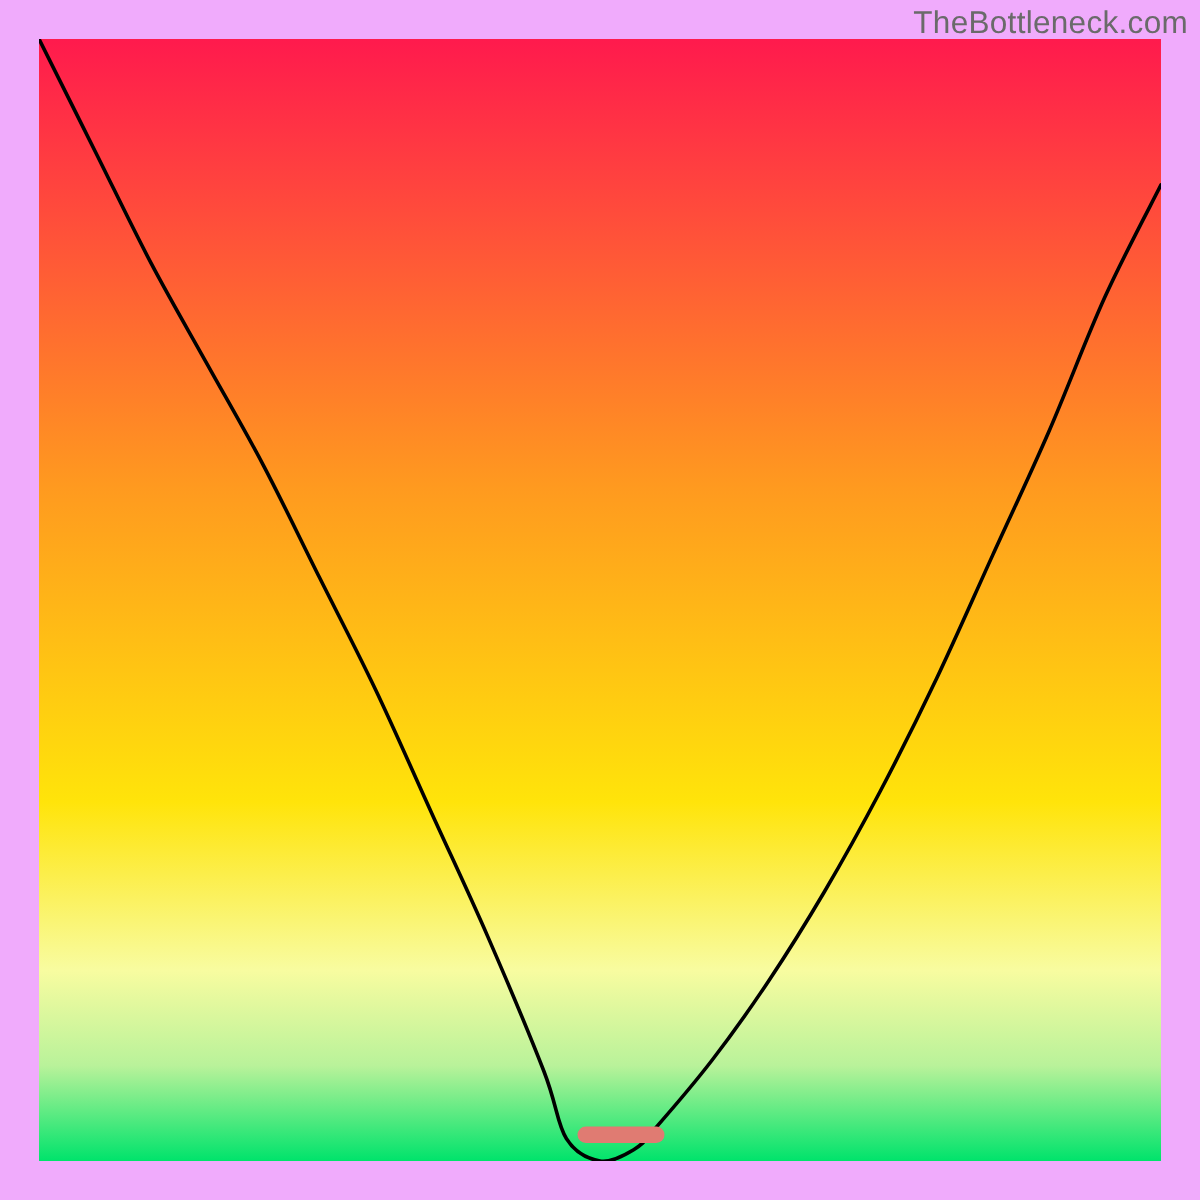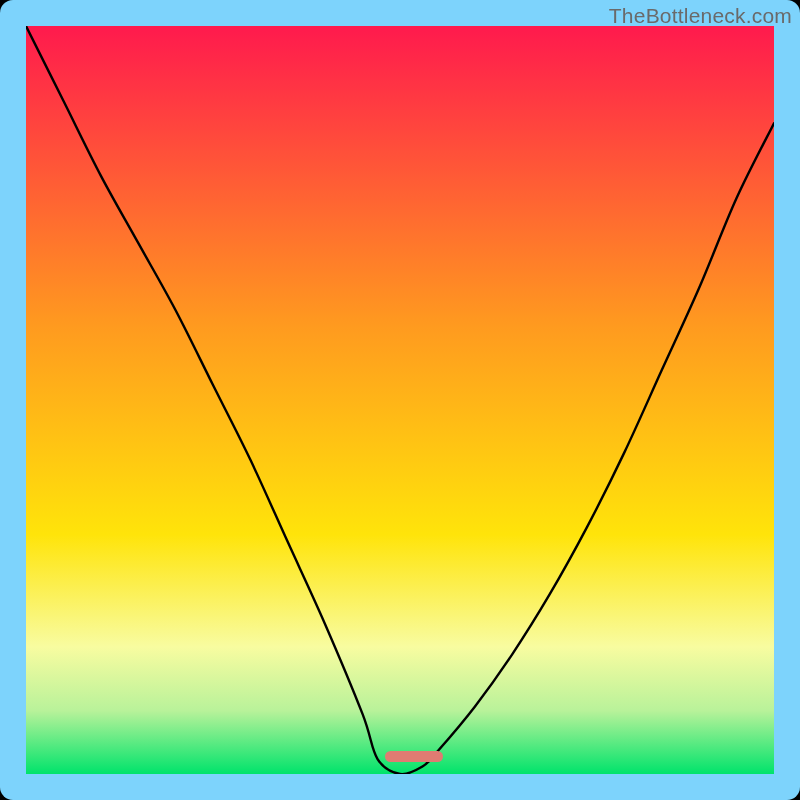--- a/index.html
+++ b/index.html
@@ -8,22 +8,21 @@
     width: 800px;
     height: 800px;
     background: #000;
     overflow: hidden;
     font-family: Arial, Helvetica, sans-serif;
   }
   .outer {
     position: relative;
     width: 800px;
     height: 800px;
-    background: #7dd3fc;
-    border-radius: 13px;
+    background: #f0abfc;
   }
   .watermark {
     position: absolute;
     top: 4px;
     right: 8px;
     color: #6a6a6a;
     font-size: 21px;
     font-weight: 400;
     letter-spacing: 0.2px;
     z-index: 10;

